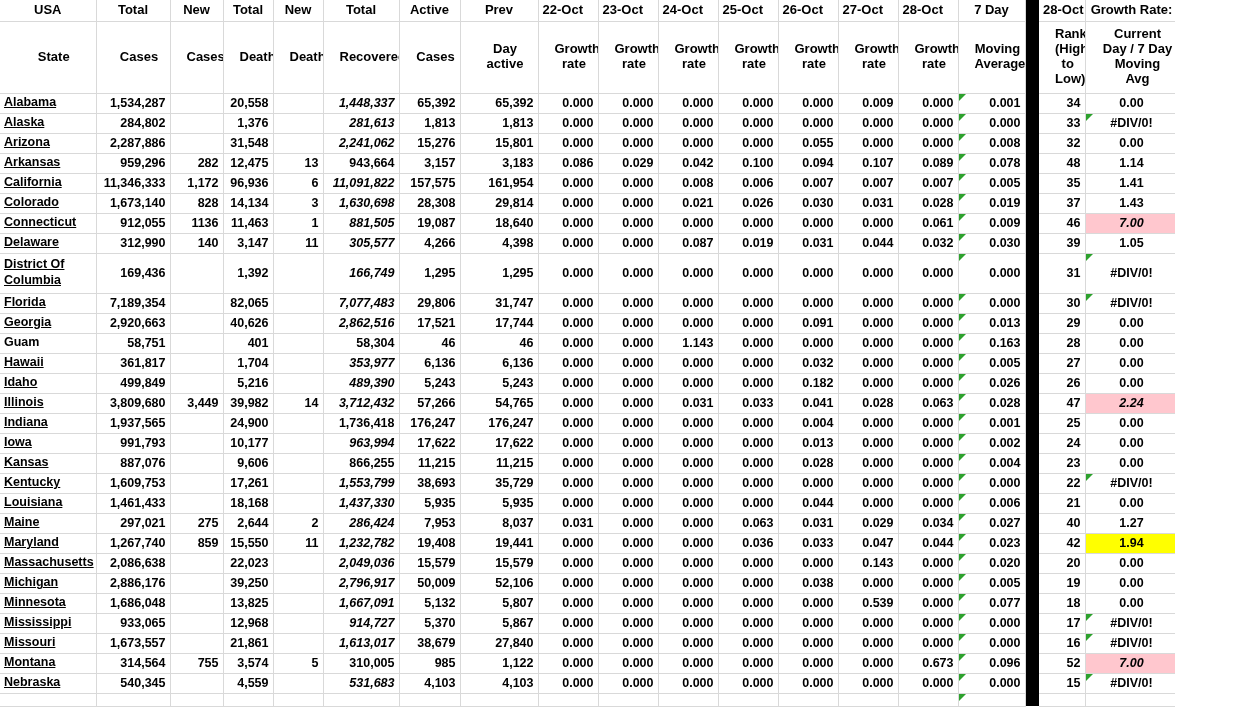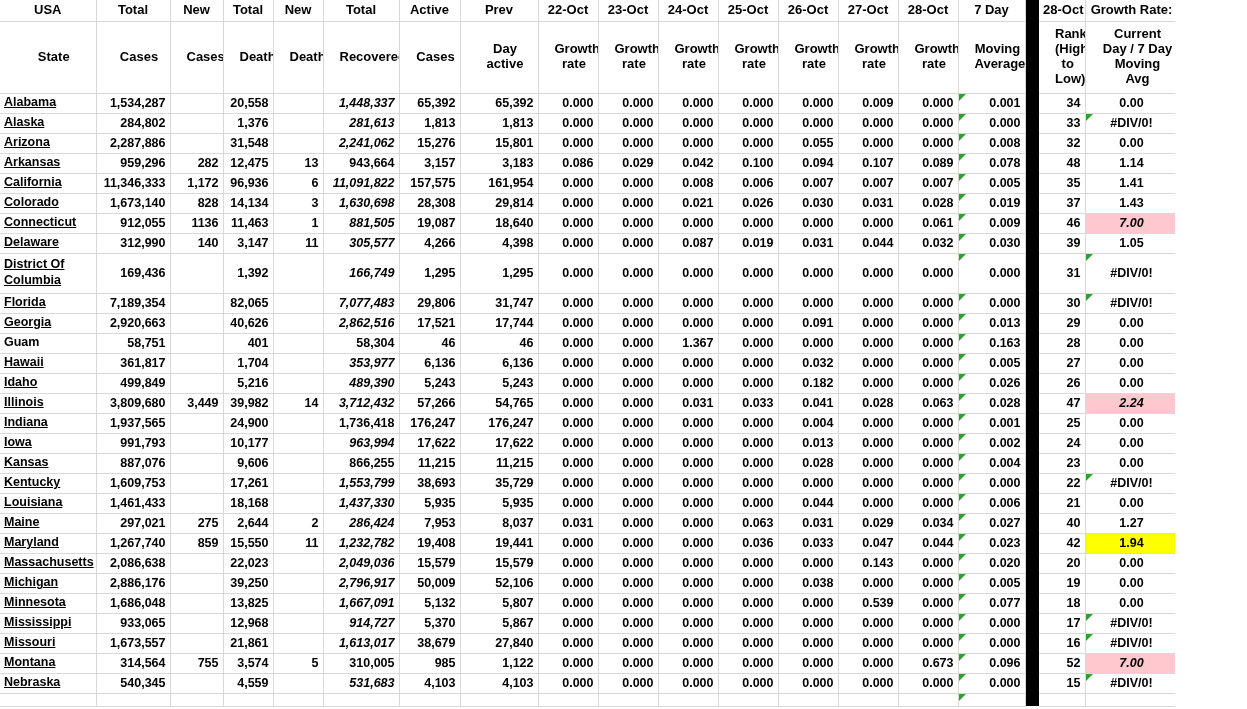--- a/index.html
+++ b/index.html
@@ -9,21 +9,21 @@
   td{border-right:1px solid var(--grid);border-bottom:1px solid var(--grid);
      padding:0 4px;overflow:hidden;white-space:nowrap;font-weight:bold;
      font-size:12.5px;line-height:1.15;position:relative;vertical-align:middle;
      box-sizing:border-box;}
   thead td{font-size:13px;text-align:center;}
   tr.h1 td{height:21px;}
   tr.h2 td{height:72px;white-space:normal;padding-left:16px;}
   tbody tr{height:20px;}
   td.num{text-align:right;}
   td.ctr{text-align:center;margin-top:27px;}
-  td.rdate{text-align:center;margin-left:44px;}
+  td.rdate{text-align:left;margin-left:44px;}
   td.state{text-align:left;white-space:normal;line-height:1.25;}
   td.state span.val{text-decoration:underline;}
   td.state.nou span.val{text-decoration:none;}
   td.ital span.val{font-style:italic;}
   td.divider{background:var(--divider);border:none;padding:0;}
   span.tri{position:absolute;top:0;left:0;width:0;height:0;
            border-top:7px solid var(--green);border-right:7px solid transparent;}
   td.bgpink{background:var(--pink);font-style:italic;}
   td.bgyellow{background:var(--yellow);}
 </style>
@@ -361,21 +361,21 @@
           <td class="state nou"><span class="val">Guam</span></td>
           <td class="num"><span class="val">58,751</span></td>
           <td class="num"><span class="val"></span></td>
           <td class="num"><span class="val">401</span></td>
           <td class="num"><span class="val"></span></td>
           <td class="num"><span class="val">58,304</span></td>
           <td class="num"><span class="val">46</span></td>
           <td class="num"><span class="val">46</span></td>
           <td class="num"><span class="val">0.000</span></td>
           <td class="num"><span class="val">0.000</span></td>
-          <td class="num"><span class="val">1.367</span></td>
+          <td class="num"><span class="val">1.143</span></td>
           <td class="num"><span class="val">0.000</span></td>
           <td class="num"><span class="val">0.000</span></td>
           <td class="num"><span class="val">0.000</span></td>
           <td class="num"><span class="val">0.000</span></td>
           <td class="num"><span class="tri"></span><span class="val">0.163</span></td>
           <td class="divider"></td>
           <td class="num"><span class="val">28</span></td>
           <td class="ctr"><span class="val">0.00</span></td>
           <td class="num"><span class="tri"></span><span class="val">31</span></td>
           <td></td>

